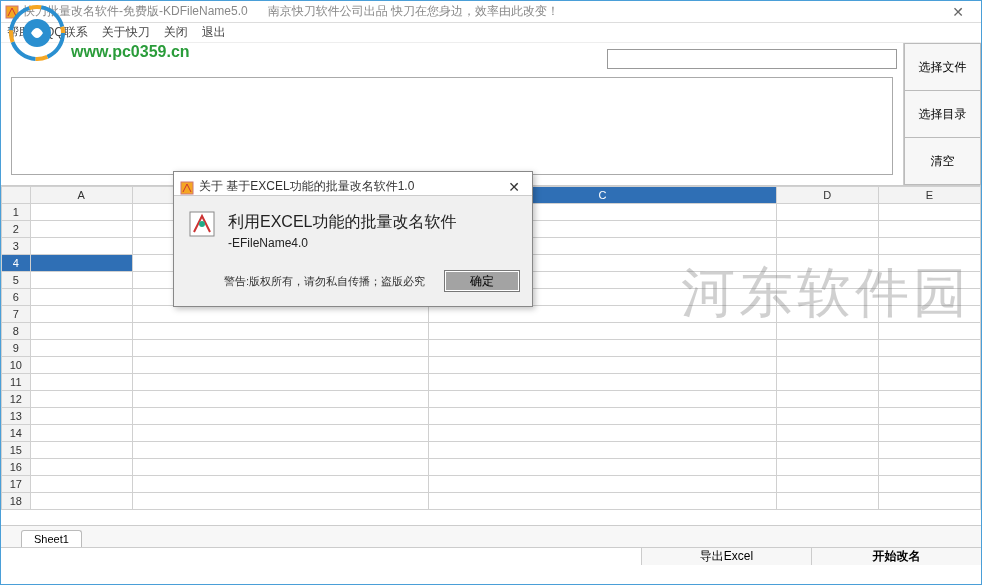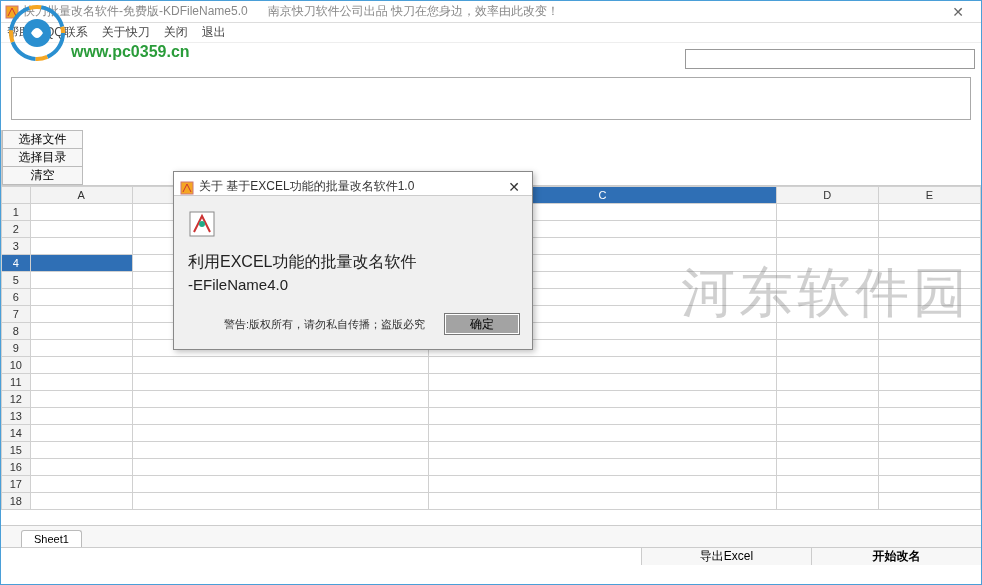--- a/index.html
+++ b/index.html
@@ -40,21 +40,20 @@
       align-items: center;
       padding: 0 6px;
       color: #444;
       gap: 14px;
       border-bottom: 1px solid #eee;
       font-size: 12px;
     }
     .content-row {
       display: flex;
       height: 142px;
-      flex-direction: column;
     }
     .left-area {
       flex: 1;
       padding: 6px;
       display: flex;
       flex-direction: column;
     }
     .input-box {
       margin-left: 600px;
       height: 20px;
@@ -200,32 +199,31 @@
     .dialog .dclose {
       margin-left: auto;
       width: 24px; text-align: center;
       font-size: 14px; cursor: pointer;
     }
     .dialog .dbody {
       padding: 14px 14px 12px 14px;
       display: flex;
       align-items: flex-start;
       gap: 12px;
-      flex-direction: column;
     }
     .dialog .dicon-big {
       width: 28px; height: 28px;
       flex-shrink: 0;
     }
     .dialog .dtext1 {
       font-size: 16px; color: #222;
       line-height: 1.5;
     }
     .dialog .dtext2 {
-      font-size: 15px; color: #222; margin-top: 2px;
+      font-size: 12px; color: #222; margin-top: 2px;
     }
     .dialog .dfoot {
       padding: 8px 12px 14px 50px;
       display: flex;
       align-items: center;
     }
     .dialog .dwarn {
       font-size: 11px; color: #333;
     }
     .dialog .dok {

